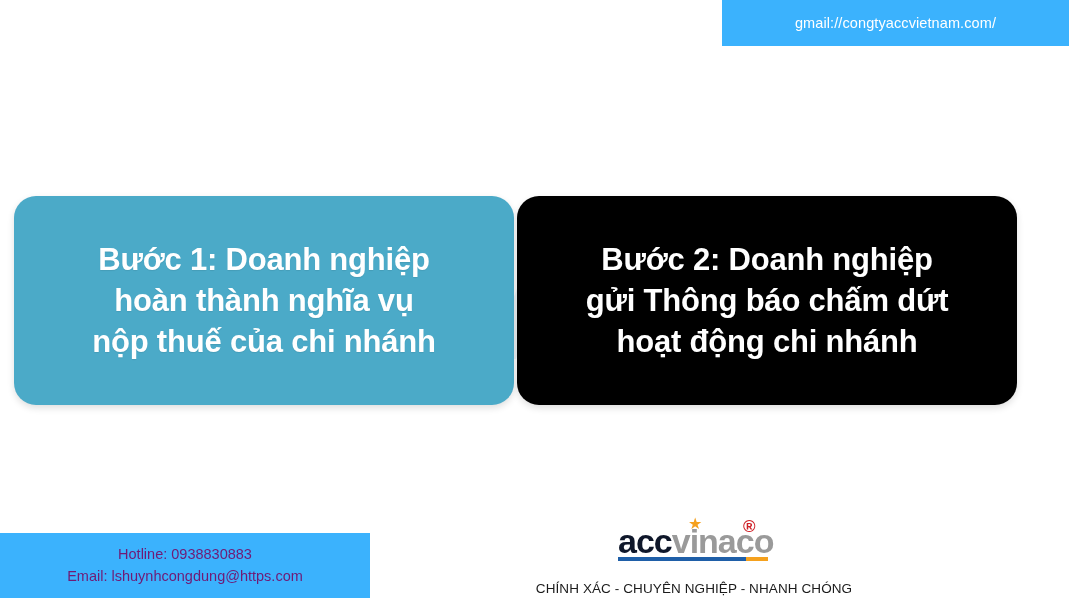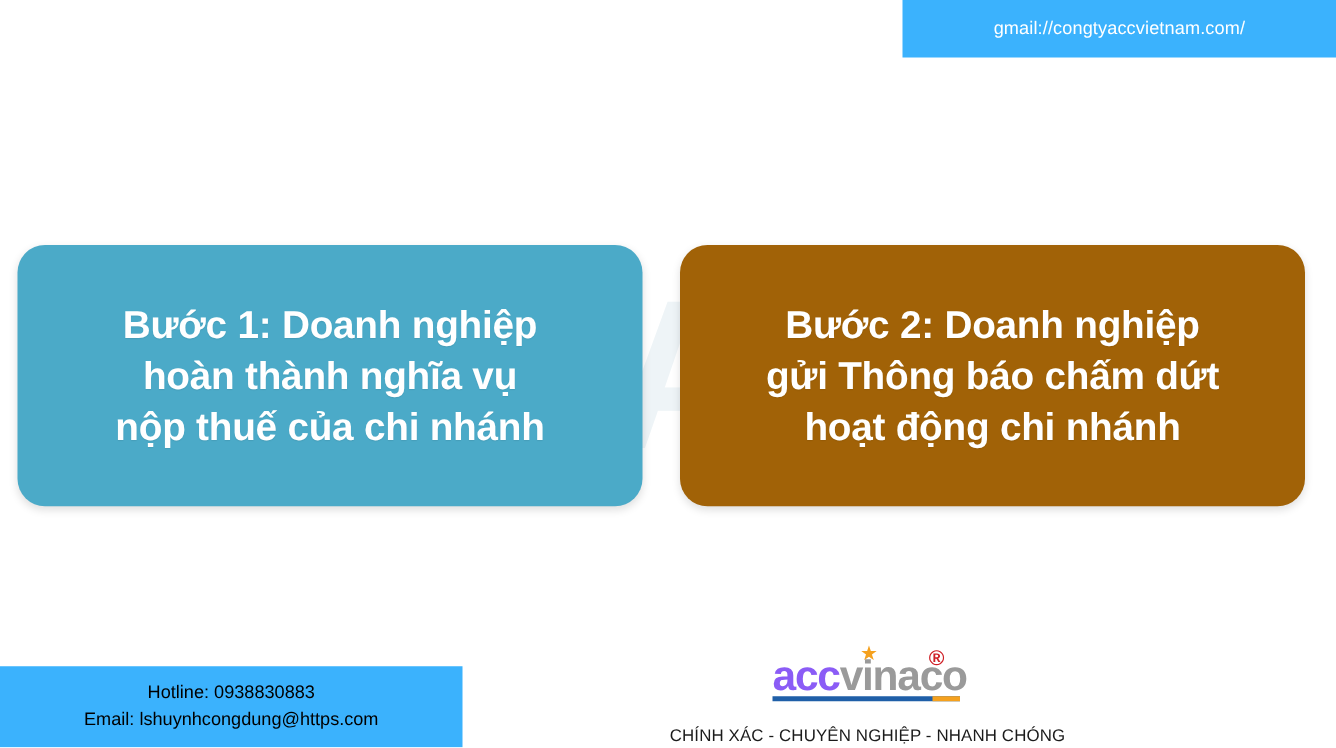--- a/index.html
+++ b/index.html
@@ -90,43 +90,43 @@
     white-space: pre-line;
   }
   .step-1 {
     left: 14px;
     top: 196px;
     width: 500px;
     height: 209px;
     background: #4baac8;
   }
   .step-2 {
-    left: 544px;
+    left: 517px;
     top: 196px;
     width: 500px;
     height: 209px;
-    background: #a16207;
+    background: #000000;
   }
 
   
   .contact-box {
     position: absolute;
     left: 0;
     top: 533px;
     width: 370px;
     height: 65px;
     background: #3bb2fd;
     display: flex;
     flex-direction: column;
     align-items: center;
     justify-content: center;
     z-index: 5;
   }
   .contact-box .contact-line {
-    color: #000000;
+    color: #701a75;
     font-size: 14.5px;
     line-height: 1.48;
     font-family: "Liberation Sans", sans-serif;
   }
 
   
   .footer-logo {
     position: absolute;
     left: 548px;
     top: 518px;
@@ -145,21 +145,21 @@
   .logo-word {
     position: absolute;
     left: 8px;
     top: 6px;
     font-family: "Liberation Sans", sans-serif;
     font-weight: bold;
     font-size: 34px;
     letter-spacing: -1px;
     line-height: 1;
   }
-  .logo-acc { color: #8b5cf6; margin-top: 47px; }
+  .logo-acc { color: #0f172a; margin-top: 47px; }
   .logo-vinaco { color: #9a9a9a; }
   .logo-star {
     position: absolute;
     left: 78px;
     top: -2px;
     color: #f5a11e;
     font-size: 16px;
     line-height: 1;
   }
   .logo-reg {

